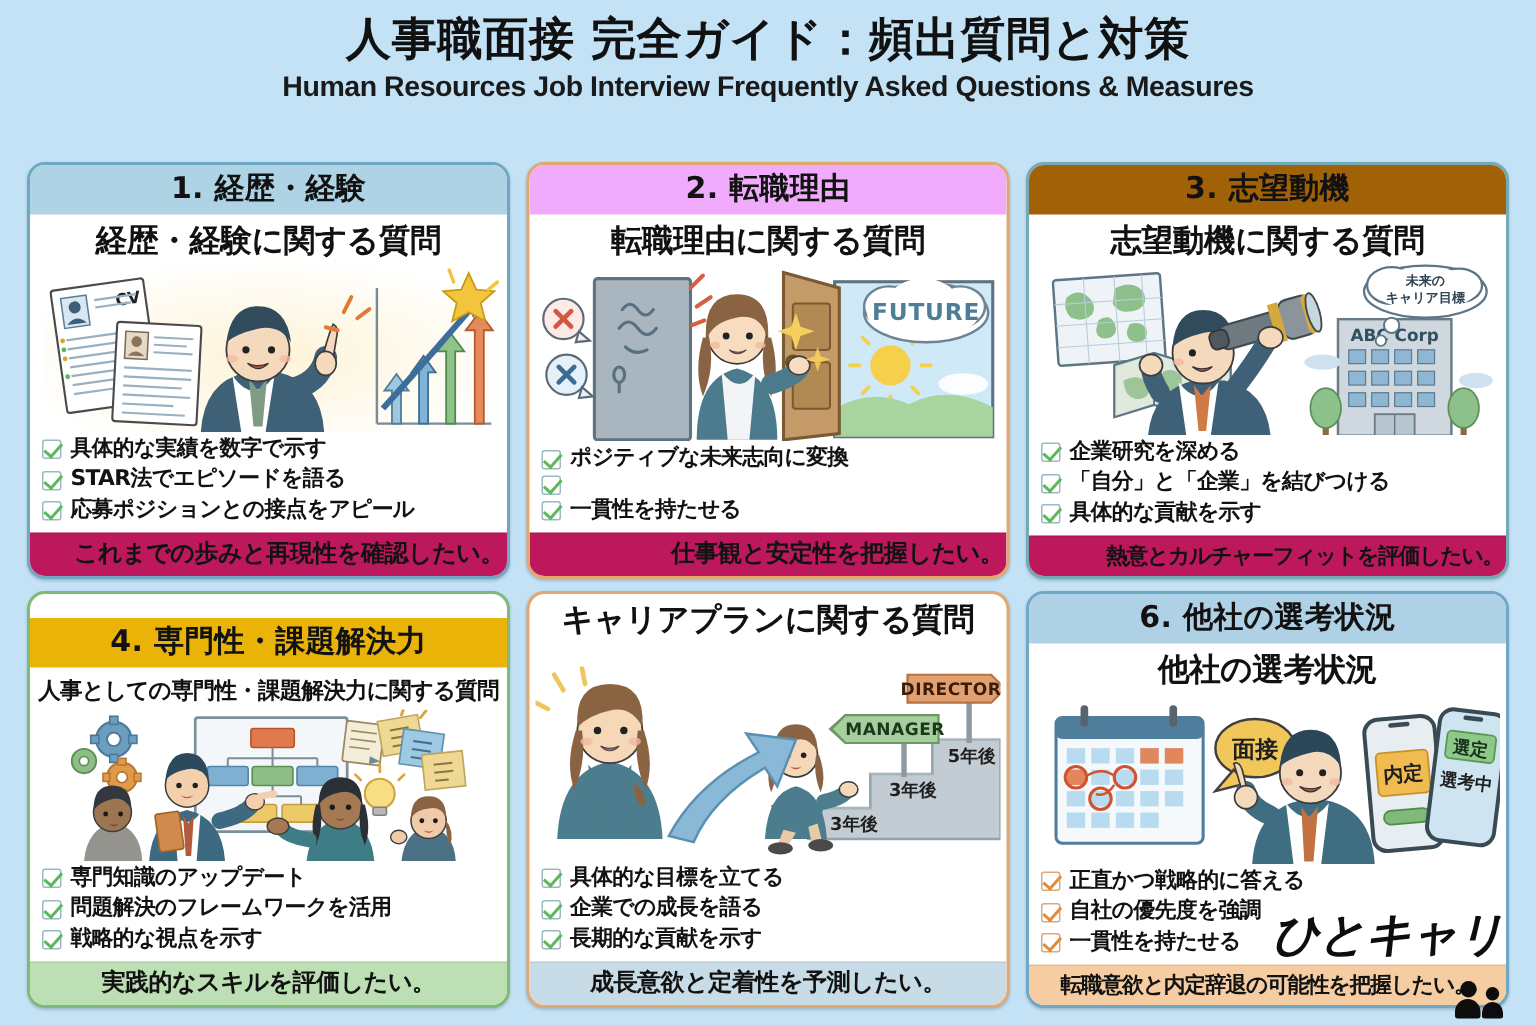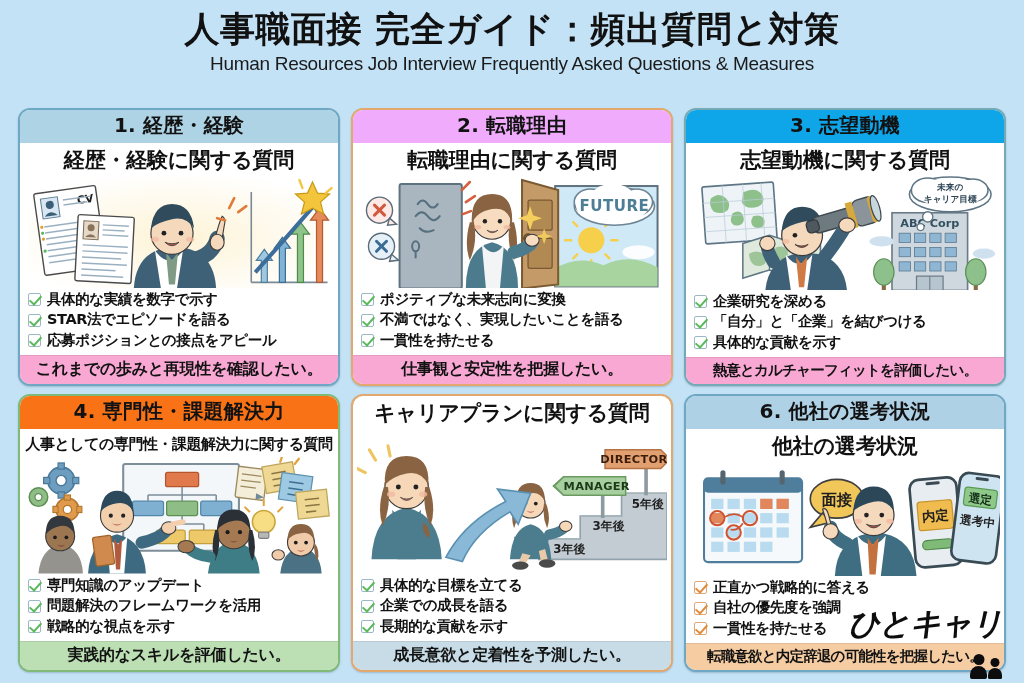--- a/index.html
+++ b/index.html
@@ -7,26 +7,26 @@
   html, body {
     width: 1024px; height: 683px;
     overflow: hidden;
     font-family: "DejaVu Sans", "Liberation Sans", sans-serif;
   }
   body { background: #c3e2f6; position: relative; }
 
   
   .title-block { text-align: center; padding-top: 10px; }
   .main-title {
-    font-size: 35px; font-weight: 700; color: #111;
+    font-size: 30px; font-weight: 700; color: #111;
     letter-spacing: 0.5px; line-height: 1.12;
     font-family: "DejaVu Sans", sans-serif;
   }
   .sub-title {
-    font-size: 19px; font-weight: 400; color: #1a1a1a;
+    font-size: 19px; font-weight: 700; color: #1a1a1a;
     margin-top: 4px; letter-spacing: -0.3px;
     font-family: "Liberation Sans", sans-serif;
   }
 
   
   .grid {
     position: absolute; left: 18px; top: 108px;
     width: 988px;
     display: grid;
     grid-template-columns: repeat(3, 1fr);
@@ -50,22 +50,22 @@
 
   .card-head {
     text-align: center;
     font-size: 20px; font-weight: 700; color: #121212;
     padding: 4px 2px 5px;
     letter-spacing: 0.2px;
     line-height: 1.18;
   }
   .h-blue   { background: #aed3e5; }
   .h-orange { background: #f0abfc; }
-  .h-teal   { background: #0ea5e9; }
-  .h-green  { background: #f97316; }
+  .h-teal   { background: #a16207; }
+  .h-green  { background: #eab308; margin-top: 16px; }
   .h-orange2{ background: #f4c79c; }
   .h-blue2  { background: #aed1e6; }
 
   .card-q {
     text-align: center;
     font-size: 21px; font-weight: 700; color: #111;
     padding: 5px 4px 2px; line-height: 1.15;
     letter-spacing: -0.2px;
   }
   .card-q.small { font-size: 15px; padding-top: 7px; letter-spacing: -0.5px; }
@@ -107,21 +107,21 @@
   .chk-orange .chk-box::after { border-color: #e08c3a; }
 
   .card-foot {
     text-align: center;
     font-size: 16px; font-weight: 700; color: #121212;
     padding: 3px 2px 4px;
     letter-spacing: -0.3px;
     border-top: 1px solid rgba(0,0,0,0.08);
   }
   .card-foot.tight { font-size: 14.5px; letter-spacing: -0.8px; }
-  .f-cream  { background: #f9a8d4; }
+  .f-cream  { background: #be185d; text-align: right; }
   .f-green  { background: #bcdfb4; }
   .f-bluegr { background: #c7dce6; }
   .f-orange { background: #f6cda3; }
 
   
   .logo {
     position: absolute; right: 22px; bottom: 2px;
     display: flex; align-items: flex-end; gap: 16px; flex-direction: column;
   }
   .logo-text {
@@ -361,21 +361,20 @@
         </g>
       </svg>
     </div>
     <div class="checks">
       <div class="chk-row">
         <span class="chk-box"></span>
         <span>ポジティブな未来志向に変換</span>
       </div>
       <div class="chk-row">
         <span class="chk-box"></span>
-        <span>不満ではなく、実現したいことを語る</span>
       </div>
       <div class="chk-row">
         <span class="chk-box"></span>
         <span>一貫性を持たせる</span>
       </div>
     </div>
     <div class="card-foot f-cream">仕事観と安定性を把握したい。</div>
   </div>
 
   <div class="card c-teal">

